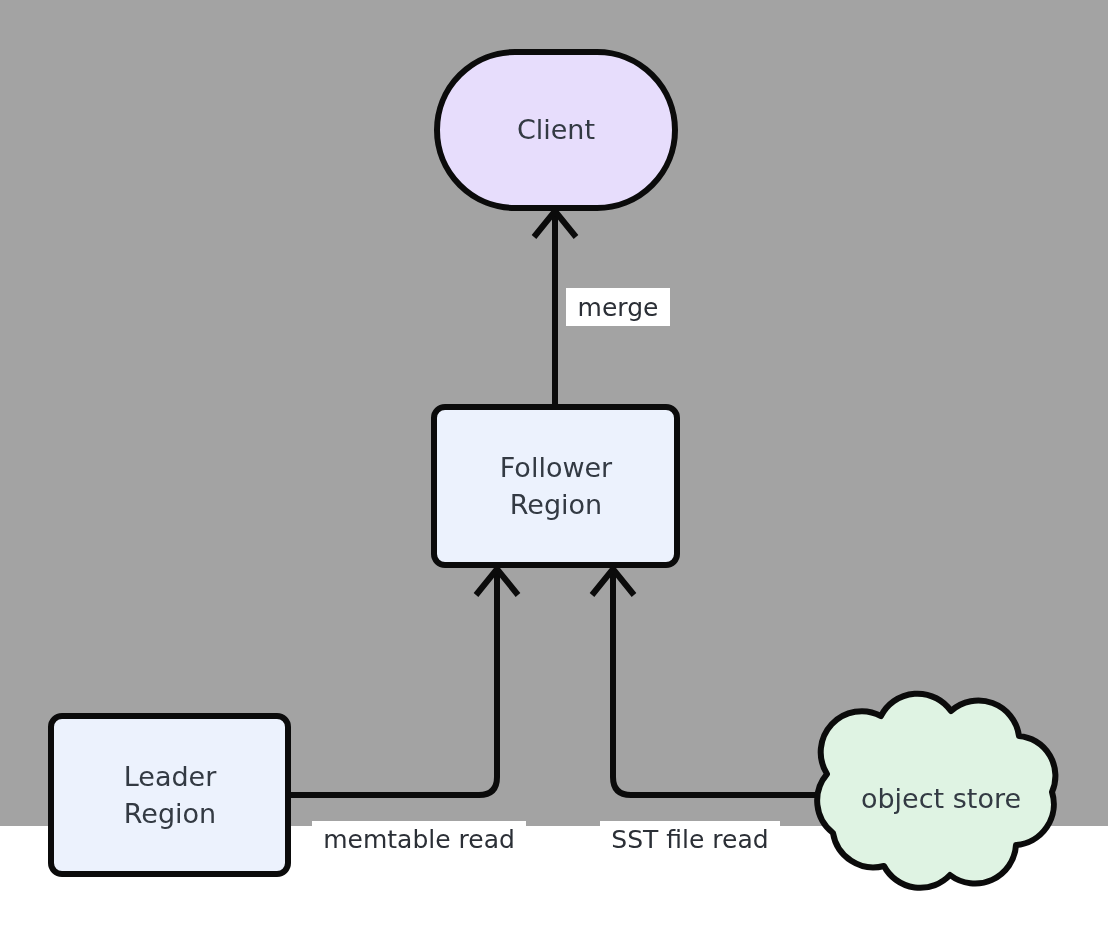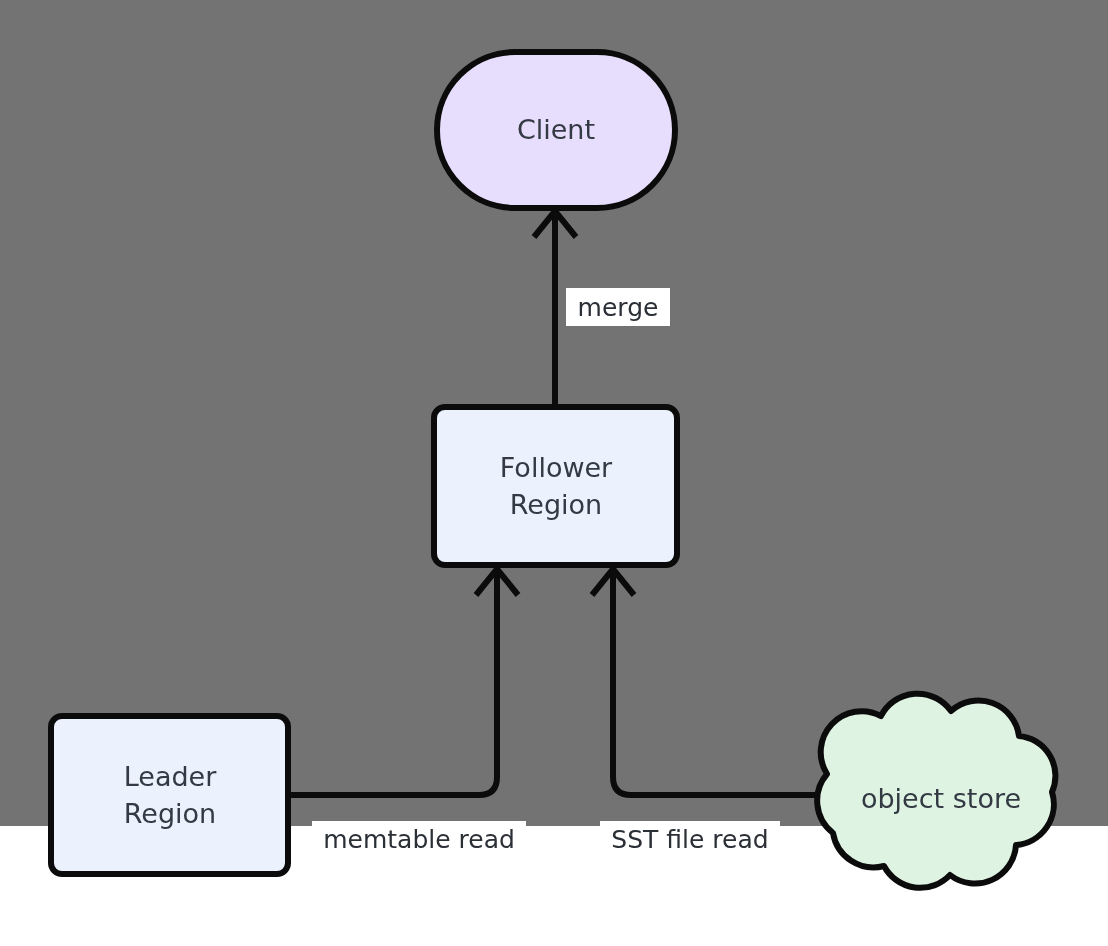--- a/index.html
+++ b/index.html
@@ -10,21 +10,21 @@
   body {
     width: 1108px;
     height: 946px;
     font-family: "DejaVu Sans", sans-serif;
     overflow: hidden;
   }
   #diagram-root {
     position: relative;
     width: 1108px;
     height: 826px;
-    background: #737373;
+    background: #a3a3a3;
   }
   svg.diagram-canvas {
     position: absolute;
     top: 0;
     left: 0;
     width: 1108px;
     height: 946px;
     display: block;
   }
   .node-label {

